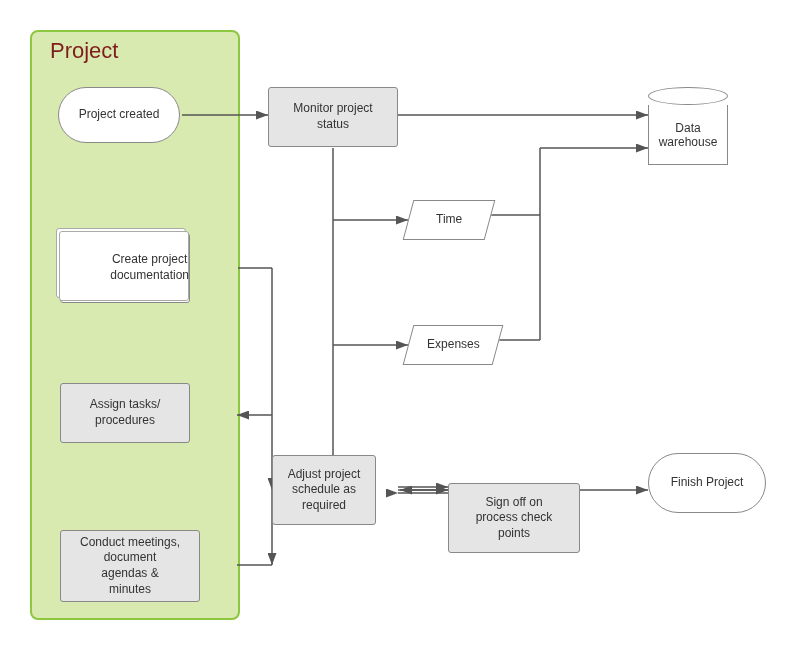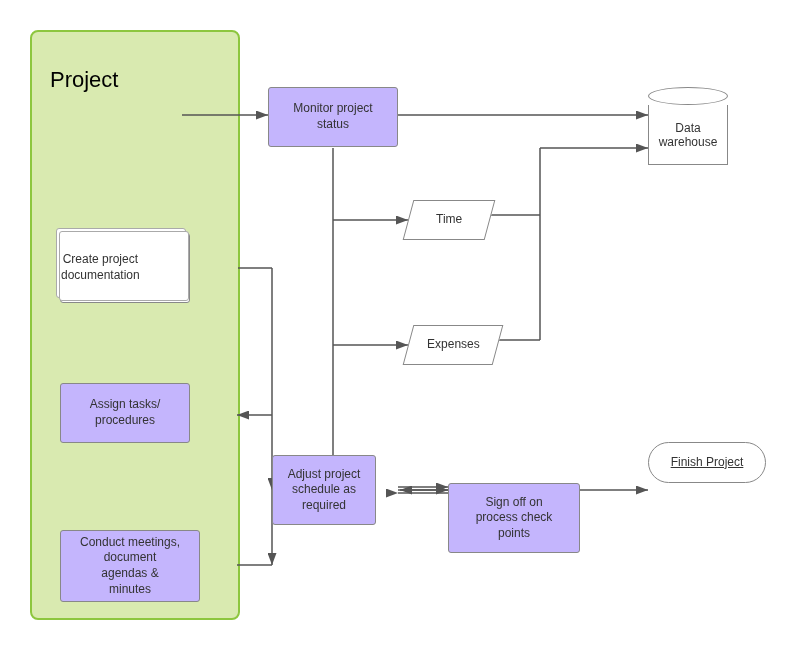--- a/index.html
+++ b/index.html
@@ -25,23 +25,22 @@
       height: 590px;
       border: 2px solid #8dc63f;
       background: #d9eab0;
       border-radius: 8px;
     }
     .project-title {
       position: absolute;
       left: 50px;
       top: 38px;
       font-size: 22px;
-      color: #000000;
+      color: #7f1d1d;
       font-weight: normal;
-      margin-top: 29px;
     }
     
     .shape {
       position: absolute;
       display: flex;
       align-items: center;
       justify-content: center;
       text-align: center;
       font-size: 12px;
       color: #333;
@@ -49,21 +48,21 @@
     }
     
     .pill {
       border: 1.5px solid #888;
       background: #fff;
       border-radius: 30px;
     }
     
     .rect {
       border: 1.5px solid #888;
-      background: #c4b5fd;
+      background: #e5e5e5;
       border-radius: 3px;
     }
     
     .para {
       border: 1.5px solid #888;
       background: #fff;
       transform: skewX(-15deg);
     }
     .para span {
       transform: skewX(15deg);
@@ -145,21 +144,22 @@
       border-radius: 3px;
       z-index: 0;
     }
     .doc-stack-inner {
       position: relative;
       z-index: 1;
       width: 100%;
       height: 100%;
       display: flex;
       align-items: center;
-      justify-content: flex-start;
+      justify-content: flex-end;
+      padding-left: 19px;
     }
   </style>
 </head>
 <body>
 
 <div class="canvas">
 
   <div class="project-box"></div>
   <div class="project-title">Project</div>
 
@@ -211,20 +211,23 @@
       <marker id="ah3" markerWidth="8" markerHeight="6" refX="0" refY="3" orient="auto">
         <polygon points="8 0, 0 3, 8 6" fill="#555"></polygon>
       </marker>
     </defs>
 
     <line x1="398" y1="487" x2="448" y2="487" stroke="#555" stroke-width="1.5" marker-end="url(#ah2)"></line>
 
     <line x1="448" y1="493" x2="398" y2="493" stroke="#555" stroke-width="1.5" marker-end="url(#ah3)"></line>
   </svg>
 
+  <div class="shape pill" style="left:58px; top:87px; width:122px; height:56px;">
+    <span>Project created</span>
+  </div>
 
   <div class="shape rect" style="left:268px; top:87px; width:130px; height:60px;">
     <span>Monitor project<br>status</span>
   </div>
 
   <div class="cylinder-wrap" style="position:absolute; left:648px; top:87px;">
     <div class="cylinder-top"></div>
     <div class="cylinder-body">
       <span>Data
 warehouse</span>
@@ -254,17 +257,17 @@
   </div>
 
   <div class="shape rect" style="left:272px; top:455px; width:104px; height:70px;">
     <span>Adjust project<br>schedule as<br>required</span>
   </div>
 
   <div class="shape rect" style="left:448px; top:455px; width:132px; height:70px;margin-top:28px;">
     <span>Sign off on<br>process check<br>points</span>
   </div>
 
-  <div class="shape pill" style="left:648px; top:442px; width:118px; height:41px;text-decoration:underline;">
+  <div class="shape pill" style="left:648px; top:453px; width:118px; height:60px;">
     <span>Finish Project</span>
   </div>
 
 </div>
 
 </body></html>

